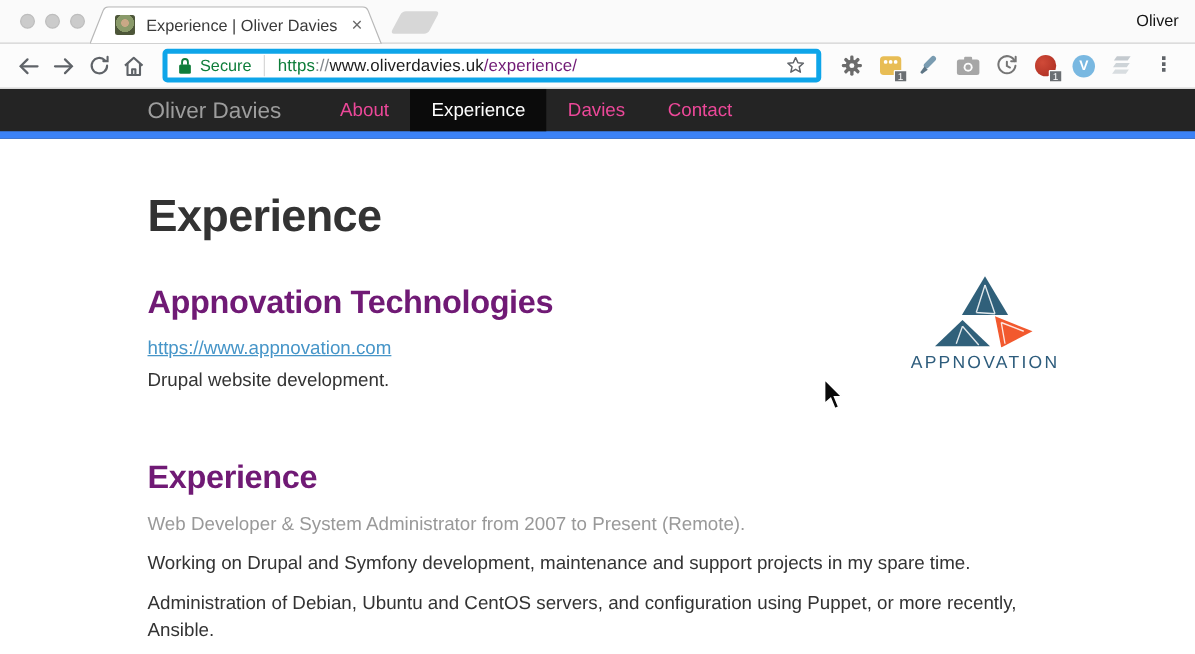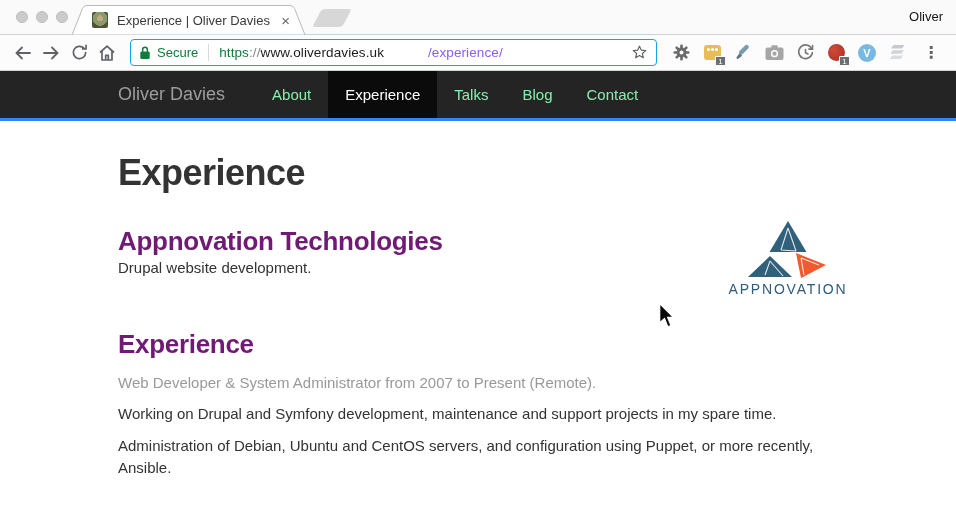--- a/index.html
+++ b/index.html
@@ -24,49 +24,49 @@
   .tab-close { color:#6a6a6a; font-size:15px; line-height:1; cursor:default; }
   .newtab-btn { position:absolute; left:317px; top:9px; width:30px; height:18px; background:#d7d7d7;
     transform:skewX(-28deg); border-radius:3px; z-index:2; }
   .profile-name { position:absolute; right:13px; top:9px; font-size:13px; color:#141414; }
 
   
   .toolbar { position:absolute; top:35px; left:0; right:0; height:36px; background:#fcfcfc;
     border-bottom:1px solid #d4d4d4; display:flex; align-items:center; padding:0 10px; gap:2px; z-index:4; }
   .nav-btn { width:26px; height:26px; display:flex; align-items:center; justify-content:center; flex:0 0 auto; }
 
-  .omnibox { flex:1; height:27px; border:1px solid #0ea5e9; border-radius:4px; background:#fff;
+  .omnibox { flex:1; height:27px; border:4px solid #0ea5e9; border-radius:4px; background:#fff;
     display:flex; align-items:center; padding:0 8px; margin:0 6px 0 8px; min-width:0; }
   .secure-label { color:#0e7d3a; font-size:13px; margin-left:6px; }
   .omni-divider { width:1px; height:17px; background:#d8d8d8; margin:0 10px; flex:0 0 1px; }
   .url { font-size:13.5px; white-space:nowrap; overflow:hidden; flex:1; letter-spacing:.1px; }
   .url .scheme { color:#0e7d3a; }
   .url .sep { color:#80868b; }
   .url .host { color:#1b1b1b; }
-  .url .path { color:#8b5cf6;margin-left:44px; }
+  .url .path { color:#701a75; }
   .star-btn { flex:0 0 auto; display:flex; align-items:center; }
 
   .ext-icons { display:flex; align-items:center; gap:11px; padding:0 3px 0 6px; flex:0 0 auto; }
   .ext { position:relative; width:20px; height:20px; display:flex; align-items:center; justify-content:center; }
   .badge { position:absolute; right:-4px; bottom:-3px; background:#6b6f73; color:#fff; font-size:8px;
     width:11px; height:10px; line-height:10px; text-align:center; border-radius:1px; border:1px solid #fcfcfc; }
   .yellow-sq { width:17px; height:15px; background:#e8bd55; border-radius:3px; position:relative; }
   .yellow-sq::before { content:""; position:absolute; left:3px; top:3px; width:3px; height:3px; border-radius:50%;
     background:#fff; box-shadow:4px 0 0 #fff, 8px 0 0 #fff; }
   .red-circle { width:17px; height:17px; border-radius:50%; background:#bf3a2b;
     background:radial-gradient(circle at 35% 35%, #d04a38, #a92c20); }
   .blue-circle { width:18px; height:18px; border-radius:50%; background:#79b8e1; color:#fff;
     font-size:11px; font-weight:bold; display:flex; align-items:center; justify-content:center; }
   .menu-dots { font-size:16px; color:#5f6368; font-weight:bold; padding:0 4px; line-height:1; }
 
   
-  .site-nav { position:absolute; top:71px; left:0; right:0; height:50px; background:#242424;
-    border-bottom:3px solid #3b82f6; display:flex; align-items:stretch; z-index:3; }
+  .site-nav { position:absolute; top:71px; left:0; right:0; height:40px; background:#242424;
+    border-bottom:6px solid #3b82f6; display:flex; align-items:stretch; z-index:3; }
   .brand { margin-left:118px; color:#9d9d9d; font-size:18px; display:flex; align-items:center; padding-right:30px; }
-  .nav-item { color:#86efac; font-size:15px; display:flex; align-items:center; padding:0 17px; cursor:default; }
+  .nav-item { color:#ec4899; font-size:15px; display:flex; align-items:center; padding:0 17px; cursor:default; }
   .nav-item.active { background:#0b0b0b; color:#ffffff; }
 
   
   .content { position:absolute; top:121px; left:0; right:0; bottom:0; background:#fff; }
   .container { padding:0 100px 0 118px; position:relative; }
   h1.page-title { font-size:36px; color:#333; font-weight:700; margin:31px 0 0; letter-spacing:-.5px; }
   h2.section-heading { font-size:26px; color:#701a75; font-weight:700; margin:0; letter-spacing:-.3px; }
   .section-app h2 { margin-top:32px; }
   .link-line { margin:13px 0 7px; font-size:15px; }
   .link-line a { color:#4695c8; text-decoration:underline; }
@@ -202,31 +202,33 @@
       </svg>
     </div>
     <div class="menu-dots">⋮</div>
   </div>
 </div>
 
 <div class="site-nav">
   <div class="brand">Oliver Davies</div>
   <div class="nav-item">About</div>
   <div class="nav-item active">Experience</div>
-  <div class="nav-item">Talks</div>
-  <div class="nav-item">Blog</div>
+  <div class="nav-item">Davies</div>
   <div class="nav-item">Contact</div>
 </div>
 
 <div class="content">
   <div class="container">
     <h1 class="page-title">Experience</h1>
 
     <div class="section-app">
       <h2 class="section-heading">Appnovation Technologies</h2>
+      <div class="link-line">
+        <a href="#">https://www.appnovation.com</a>
+      </div>
       <p class="dark">Drupal website development.</p>
     </div>
 
     <div class="section-freelance">
       <h2 class="section-heading">Experience</h2>
       <p class="muted">Web Developer &amp; System Administrator from 2007 to Present (Remote).</p>
       <p class="dark">Working on Drupal and Symfony development, maintenance and support projects in my spare time.</p>
       <p class="dark">Administration of Debian, Ubuntu and CentOS servers, and configuration using Puppet, or more recently, Ansible.</p>
     </div>
   </div>

